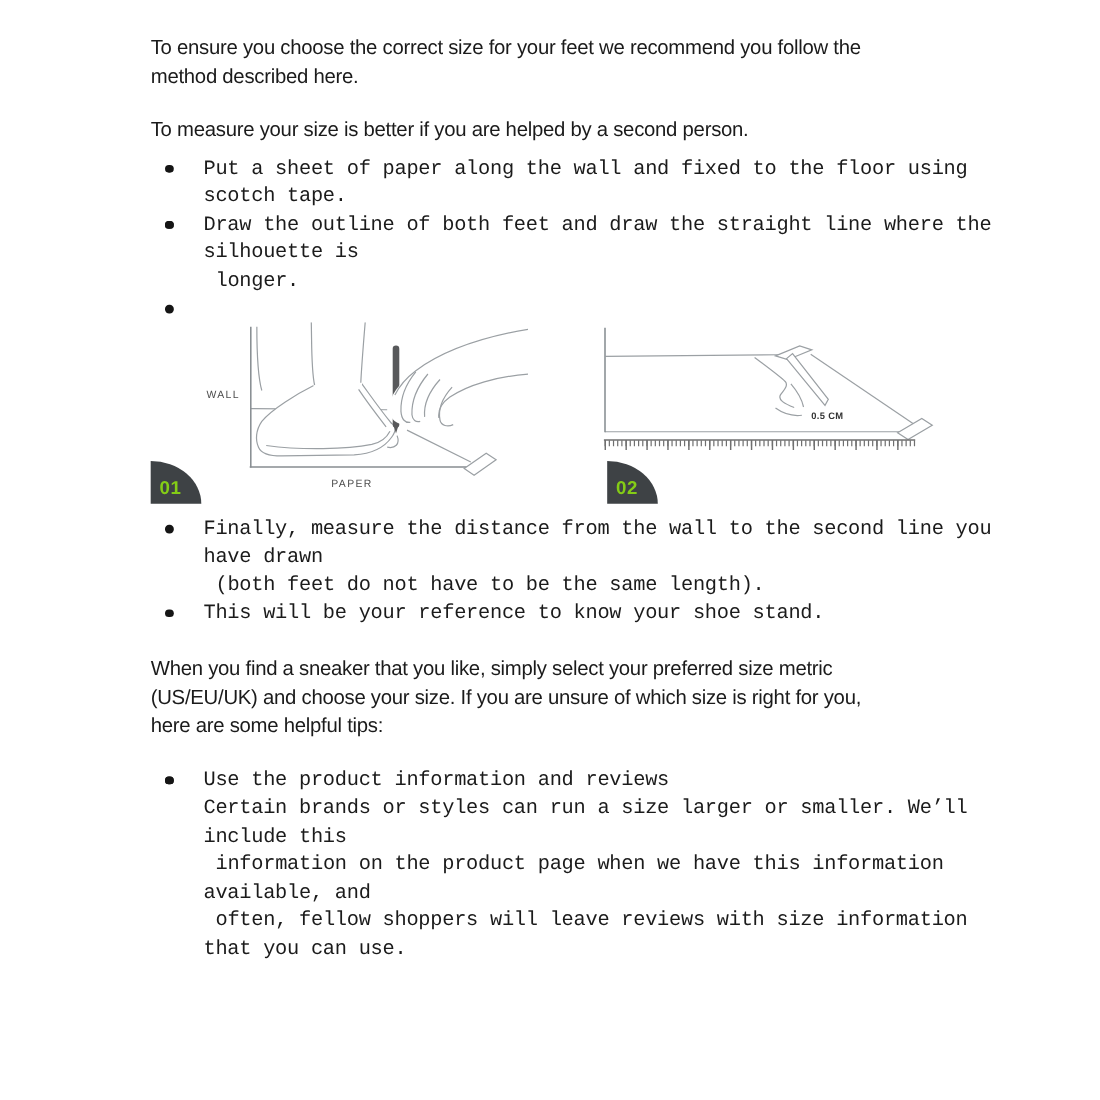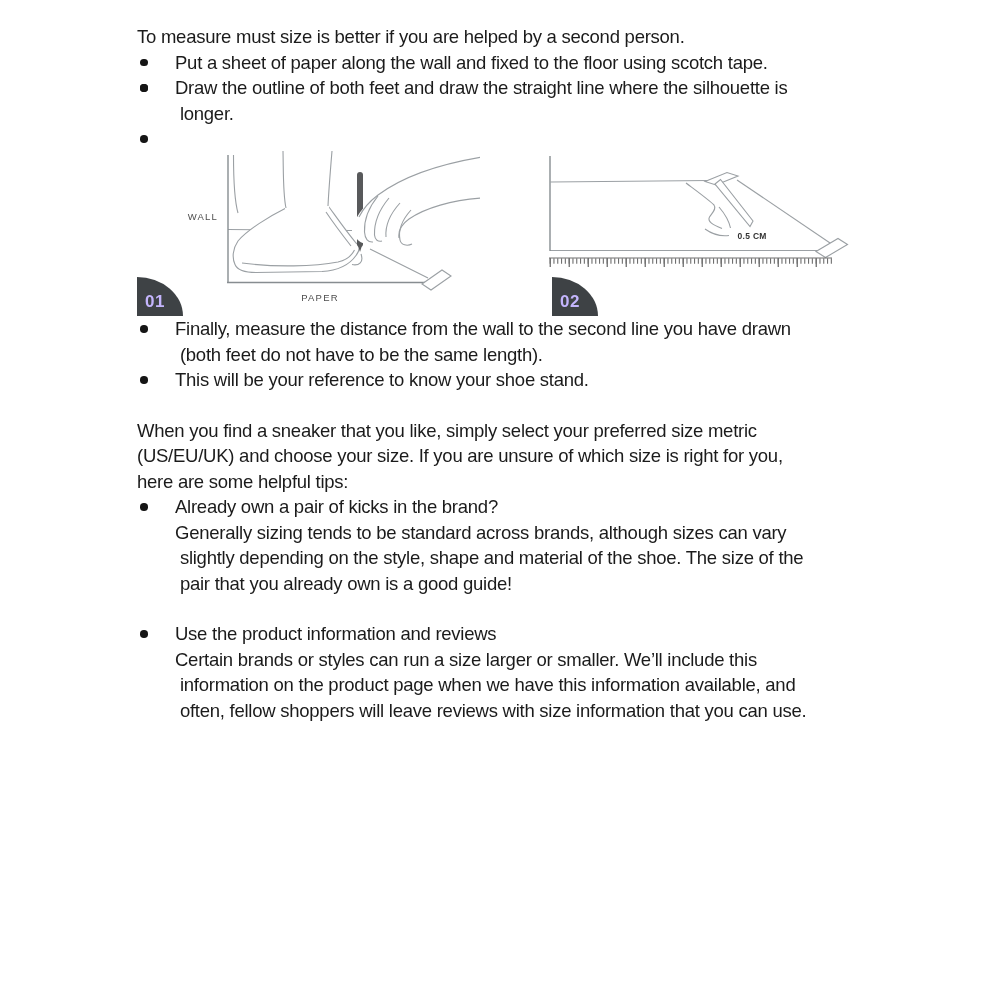--- a/index.html
+++ b/index.html
@@ -16,41 +16,41 @@
   .para, .li-text {
     font-size: 18.5px;
     line-height: 25.5px;
     letter-spacing: -0.25px;
     white-space: pre-wrap;
     margin: 0;
   }
   .p1 { margin-top: 30px; }
   .p2 { margin-top: 24px; }
   .p3 { margin-top: 25px; }
-  ul.bullets { list-style: none; margin: 0; padding: 0; }
+  ul.bullets { list-style: none; margin: 10px; padding: 0; font-family: Liberation Mono, monospace; }
   .ul1 { margin-top: 26px; }
   .ul2 { margin-top: 26px; }
   .ul3 { margin-top: 25px; }
   .ul3 li + li { margin-top: 25px; }
   ul.bullets li { position: relative; padding-left: 38px; }
   .dot {
     position: absolute; left: 3px; top: 9px;
     width: 7.5px; height: 7.5px; border-radius: 50%;
     background: #151515;
   }
   .figures { position: relative; height: 165px; margin-top: 25px; }
   .fig-svg { position: absolute; top: 0; }
   #fig1 { left: -7px; }
   #fig2 { left: 363px; }
   .badge {
     position: absolute; top: 126px;
     width: 46px; height: 39px;
     background: #3e4245;
     border-radius: 0 100% 0 0;
-    color: #c4b5fd;
+    color: #84cc16;
     font-weight: bold;
     font-size: 17px;
     letter-spacing: 0.5px;
     display: flex; align-items: flex-end;
     padding: 0 0 4px 8px;
   }
   #badge1 { left: 0; }
   #badge2 { left: 368px; margin-left: 47px; }
   .fig-label {
     font-family: "Liberation Sans", sans-serif;
@@ -64,22 +64,24 @@
     font-weight: bold;
     letter-spacing: 0.3px;
     fill: #333333;
   }
 </style>
 </head>
 <body>
 
 <div class="page">
 
-
-  <p class="para p2">To measure must size is better if you are helped by a second person.</p>
+  <p class="para p1">To ensure you choose the correct size for your feet we recommend you follow the
+method described here.</p>
+
+  <p class="para p2">To measure your size is better if you are helped by a second person.</p>
 
   <ul class="bullets ul1">
     <li>
       <span class="dot"></span>
       <span class="li-text">Put a sheet of paper along the wall and fixed to the floor using scotch tape.</span>
     </li>
     <li>
       <span class="dot"></span>
     </li>
     <li>
@@ -182,24 +184,20 @@
     </li>
   </ul>
 
   <p class="para p3">When you find a sneaker that you like, simply select your preferred size metric
 (US/EU/UK) and choose your size. If you are unsure of which size is right for you,
 here are some helpful tips:</p>
 
   <ul class="bullets ul3">
     <li>
       <span class="dot"></span>
-      <span class="li-text">Already own a pair of kicks in the brand?
-Generally sizing tends to be standard across brands, although sizes can vary
- slightly depending on the style, shape and material of the shoe. The size of the
- pair that you already own is a good guide!</span>
     </li>
     <li>
       <span class="dot"></span>
       <span class="li-text">Use the product information and reviews
 Certain brands or styles can run a size larger or smaller. We’ll include this
  information on the product page when we have this information available, and
  often, fellow shoppers will leave reviews with size information that you can use.</span>
     </li>
   </ul>
 

